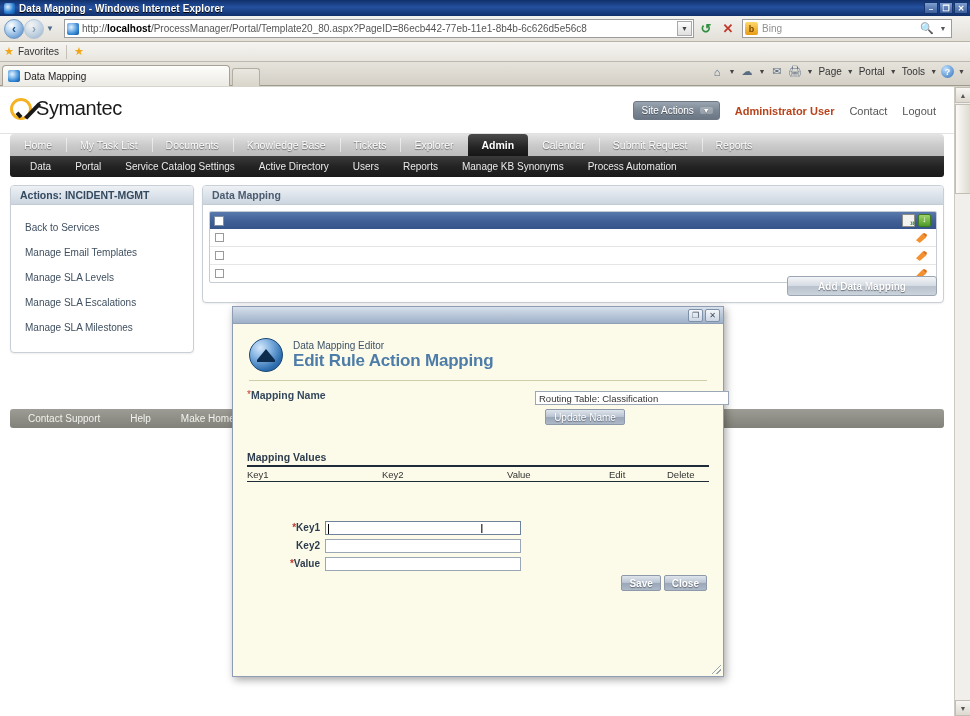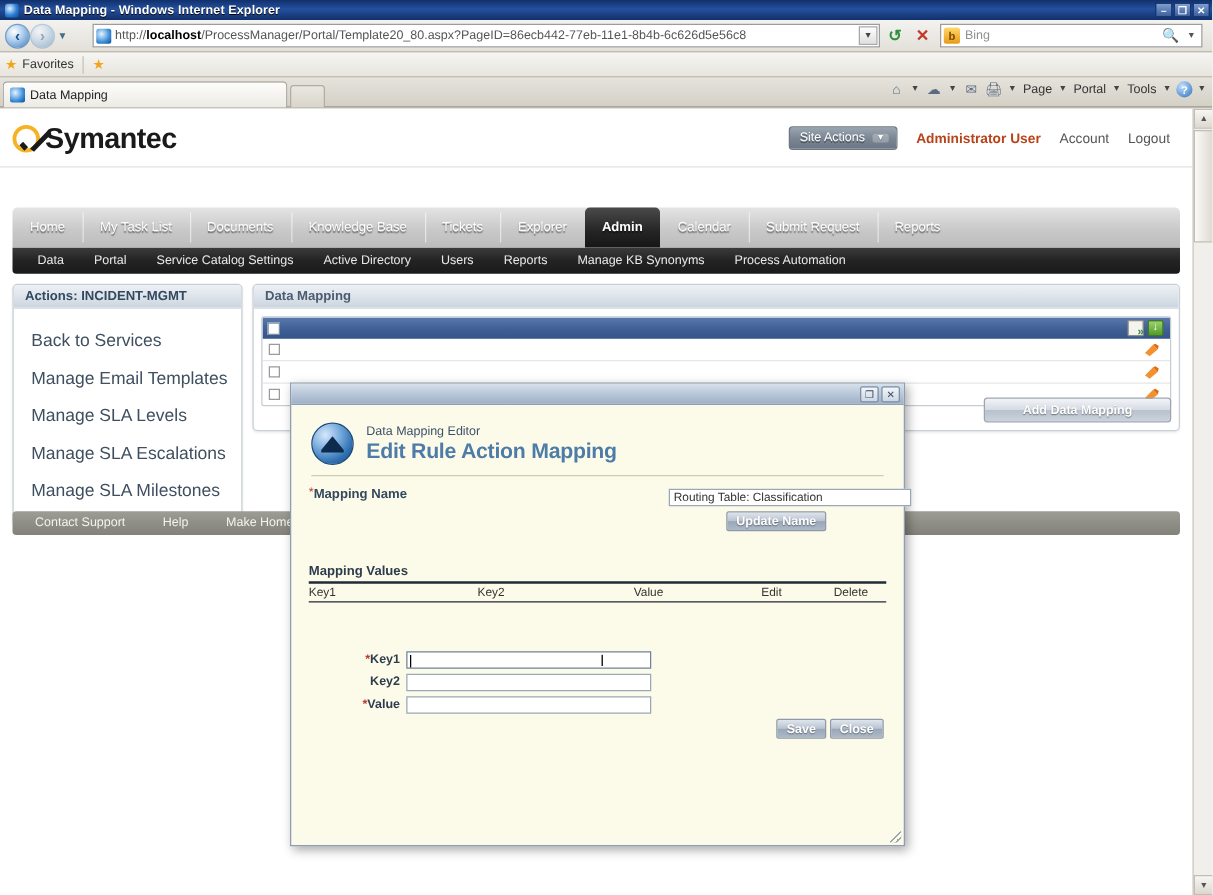--- a/index.html
+++ b/index.html
@@ -52,21 +52,21 @@
     width:20px;height:20px;border-radius:50%;
     background: radial-gradient(circle at 35% 30%, #ffffff 0%, #bcd8f2 35%, #3f7cc0 100%);
     border:1px solid #749ac3;
     display:flex;align-items:center;justify-content:center;
     color:#1a4f8a; font-size:12px; font-weight:bold;
   }
   .nav-circle.dim { opacity:.45; }
   .nav-dd { width:12px; color:#4b6b8c; text-align:center; font-size:8px; }
   .urlbox {
     flex:0 0 630px; height:19px; background:#fff;
-    border:1px solid #9c9c9c; margin-left:18px;
+    border:1px solid #9c9c9c; margin-left:8px;
     display:flex; align-items:center; padding:0 2px;
     font-size:10px; color:#333; position:relative;
   }
   .urlbox .favicon {
     width:12px;height:12px;margin-right:3px;flex:none;
     background: radial-gradient(circle at 35% 35%, #e6f3ff 0%, #3a8cd8 60%, #0c4b91 100%);
     border-radius:2px;
   }
   .urlbox .urltext { white-space:nowrap; overflow:hidden; color:#555; }
   .urlbox .urltext b { color:#000; }
@@ -207,21 +207,21 @@
     transform: rotate(38deg) skewX(-6deg);
     top:-4px; left:6px;
   }
   .sym-check::before{
     content:""; position:absolute;
     width:6px;height:4px;
     background:#1a1a1a;
     transform: rotate(48deg);
     top:12px; left:3px;
   }
-  .sym-word { font-size:23px; font-weight:bold; color:#1a1a1a; letter-spacing:-.4px; }
+  .sym-word { font-size:20px; font-weight:normal; color:#1a1a1a; letter-spacing:-.4px; }
 
   .hdr-right {
     position:absolute; right:18px; top:14px;
     display:flex; align-items:center; gap:15px; font-size:11px;padding-left:12px;
   }
   .site-actions {
     background: linear-gradient(180deg,#9aa5b1 0%, #7b8794 50%, #6a7683 100%);
     color:#fff; border:1px solid #6d7884; border-radius:3px;
     padding:3px 6px 3px 8px; font-size:10px;
     display:flex;align-items:center;gap:6px;
@@ -230,26 +230,25 @@
   .site-actions .sa-caret {
     background:rgba(255,255,255,.25); border-radius:2px;
     padding:0 3px; font-size:7px;
   }
   .admin-user { color:#b8421a; font-weight:bold; }
   .hdr-link { color:#555; }
 
   
   .navwrap { position:relative; padding: 0 10px; }
   .mainnav {
-    height:32px;
+    height:22px;
     background: linear-gradient(180deg,#e4e4e4 0%, #c9c9c9 55%, #bcbcbc 100%);
     border-radius:4px 4px 0 0;
     display:flex; align-items:stretch;
     position:relative;
-    margin-top:32px;
   }
   .mainnav .nitem {
     display:flex;align-items:center;justify-content:center;
     padding:0 14px; font-size:10.5px; color:#fdfdfd;
     text-shadow:0 1px 1px rgba(0,0,0,.5);
     position:relative;
   }
   .mainnav .nitem + .nitem::before{
     content:""; position:absolute; left:0; top:4px; bottom:4px; width:1px;
     background:rgba(255,255,255,.55);
@@ -287,21 +286,21 @@
     border-bottom:1px solid #c3cbd4;
     border-radius:3px 3px 0 0;
     display:flex;align-items:center; padding-left:9px;
     font-size:10.5px; font-weight:bold; color:#4b5c70;
   }
   .left-col { width:184px; }
   .left-col .panel-hd { color:#33495f; }
   .side-links { padding:10px 0 12px 0; }
   .side-links a {
     display:block; padding:7px 0 7px 14px;
-    font-size:14px; color:#3f4f60; text-decoration:none;
+    font-size:10px; color:#3f4f60; text-decoration:none;
   }
 
   .right-col { flex:1; }
   .dm-panel { position:relative; height:118px; }
   .dm-grid {
     margin:6px 6px 0 6px;
     border:1px solid #c6ccd3;
     border-radius:2px;
     background:#fff;
     height:72px; overflow:hidden;
@@ -408,21 +407,21 @@
   .name-input {
     position:absolute; left:288px; top:2px; width:194px; height:14px;
     background:#fff; border:1px solid #9ba7b4;
     font-size:9.5px; color:#333; padding:0 3px; line-height:13px;
   }
   .update-btn {
     position:absolute; left:298px; top:20px; width:80px; height:16px;
     background: linear-gradient(180deg,#dfe5ec 0%, #b9c3d1 48%, #9aa7b8 52%, #aeb9c8 100%);
     border:1px solid #8e9aa9; border-radius:2px;
     display:flex;align-items:center;justify-content:center;
-    font-size:10px; font-weight:bold; color:#fff; text-shadow:0 1px 1px rgba(0,0,0,.4);margin-left:36px;
+    font-size:10px; font-weight:normal; color:#fff; text-shadow:0 1px 1px rgba(0,0,0,.4);
   }
 
   .mv-title { font-size:10.5px; font-weight:bold; color:#2e3d4e; margin-top:16px; }
   .mv-rule { height:2px; background:#1f2b38; margin-top:2px; }
   .mv-head {
     height:15px; border-bottom:1px solid #1f2b38;
     display:flex; align-items:center; font-size:9.5px; color:#333;
   }
   .mv-head span { display:block; }
   .c1 { width:135px; } .c2 { width:125px; } .c3 { flex:1; } .c4 { width:58px; } .c5 { width:42px; }
@@ -540,21 +539,21 @@
         <div class="sym-logo">
           <span class="sym-check"></span>
           <span class="sym-word">Symantec</span>
         </div>
         <div class="hdr-right">
           <span class="site-actions">
             <span>Site Actions</span>
             <span class="sa-caret">▼</span>
           </span>
           <span class="admin-user">Administrator User</span>
-          <span class="hdr-link">Account</span>
+          <span class="hdr-link">Contact</span>
           <span class="hdr-link">Logout</span>
         </div>
       </div>
 
       <div class="navwrap">
         <div class="mainnav">
           <span class="nitem">Home</span>
           <span class="nitem">My Task List</span>
           <span class="nitem">Documents</span>
           <span class="nitem">Knowledge Base</span>

